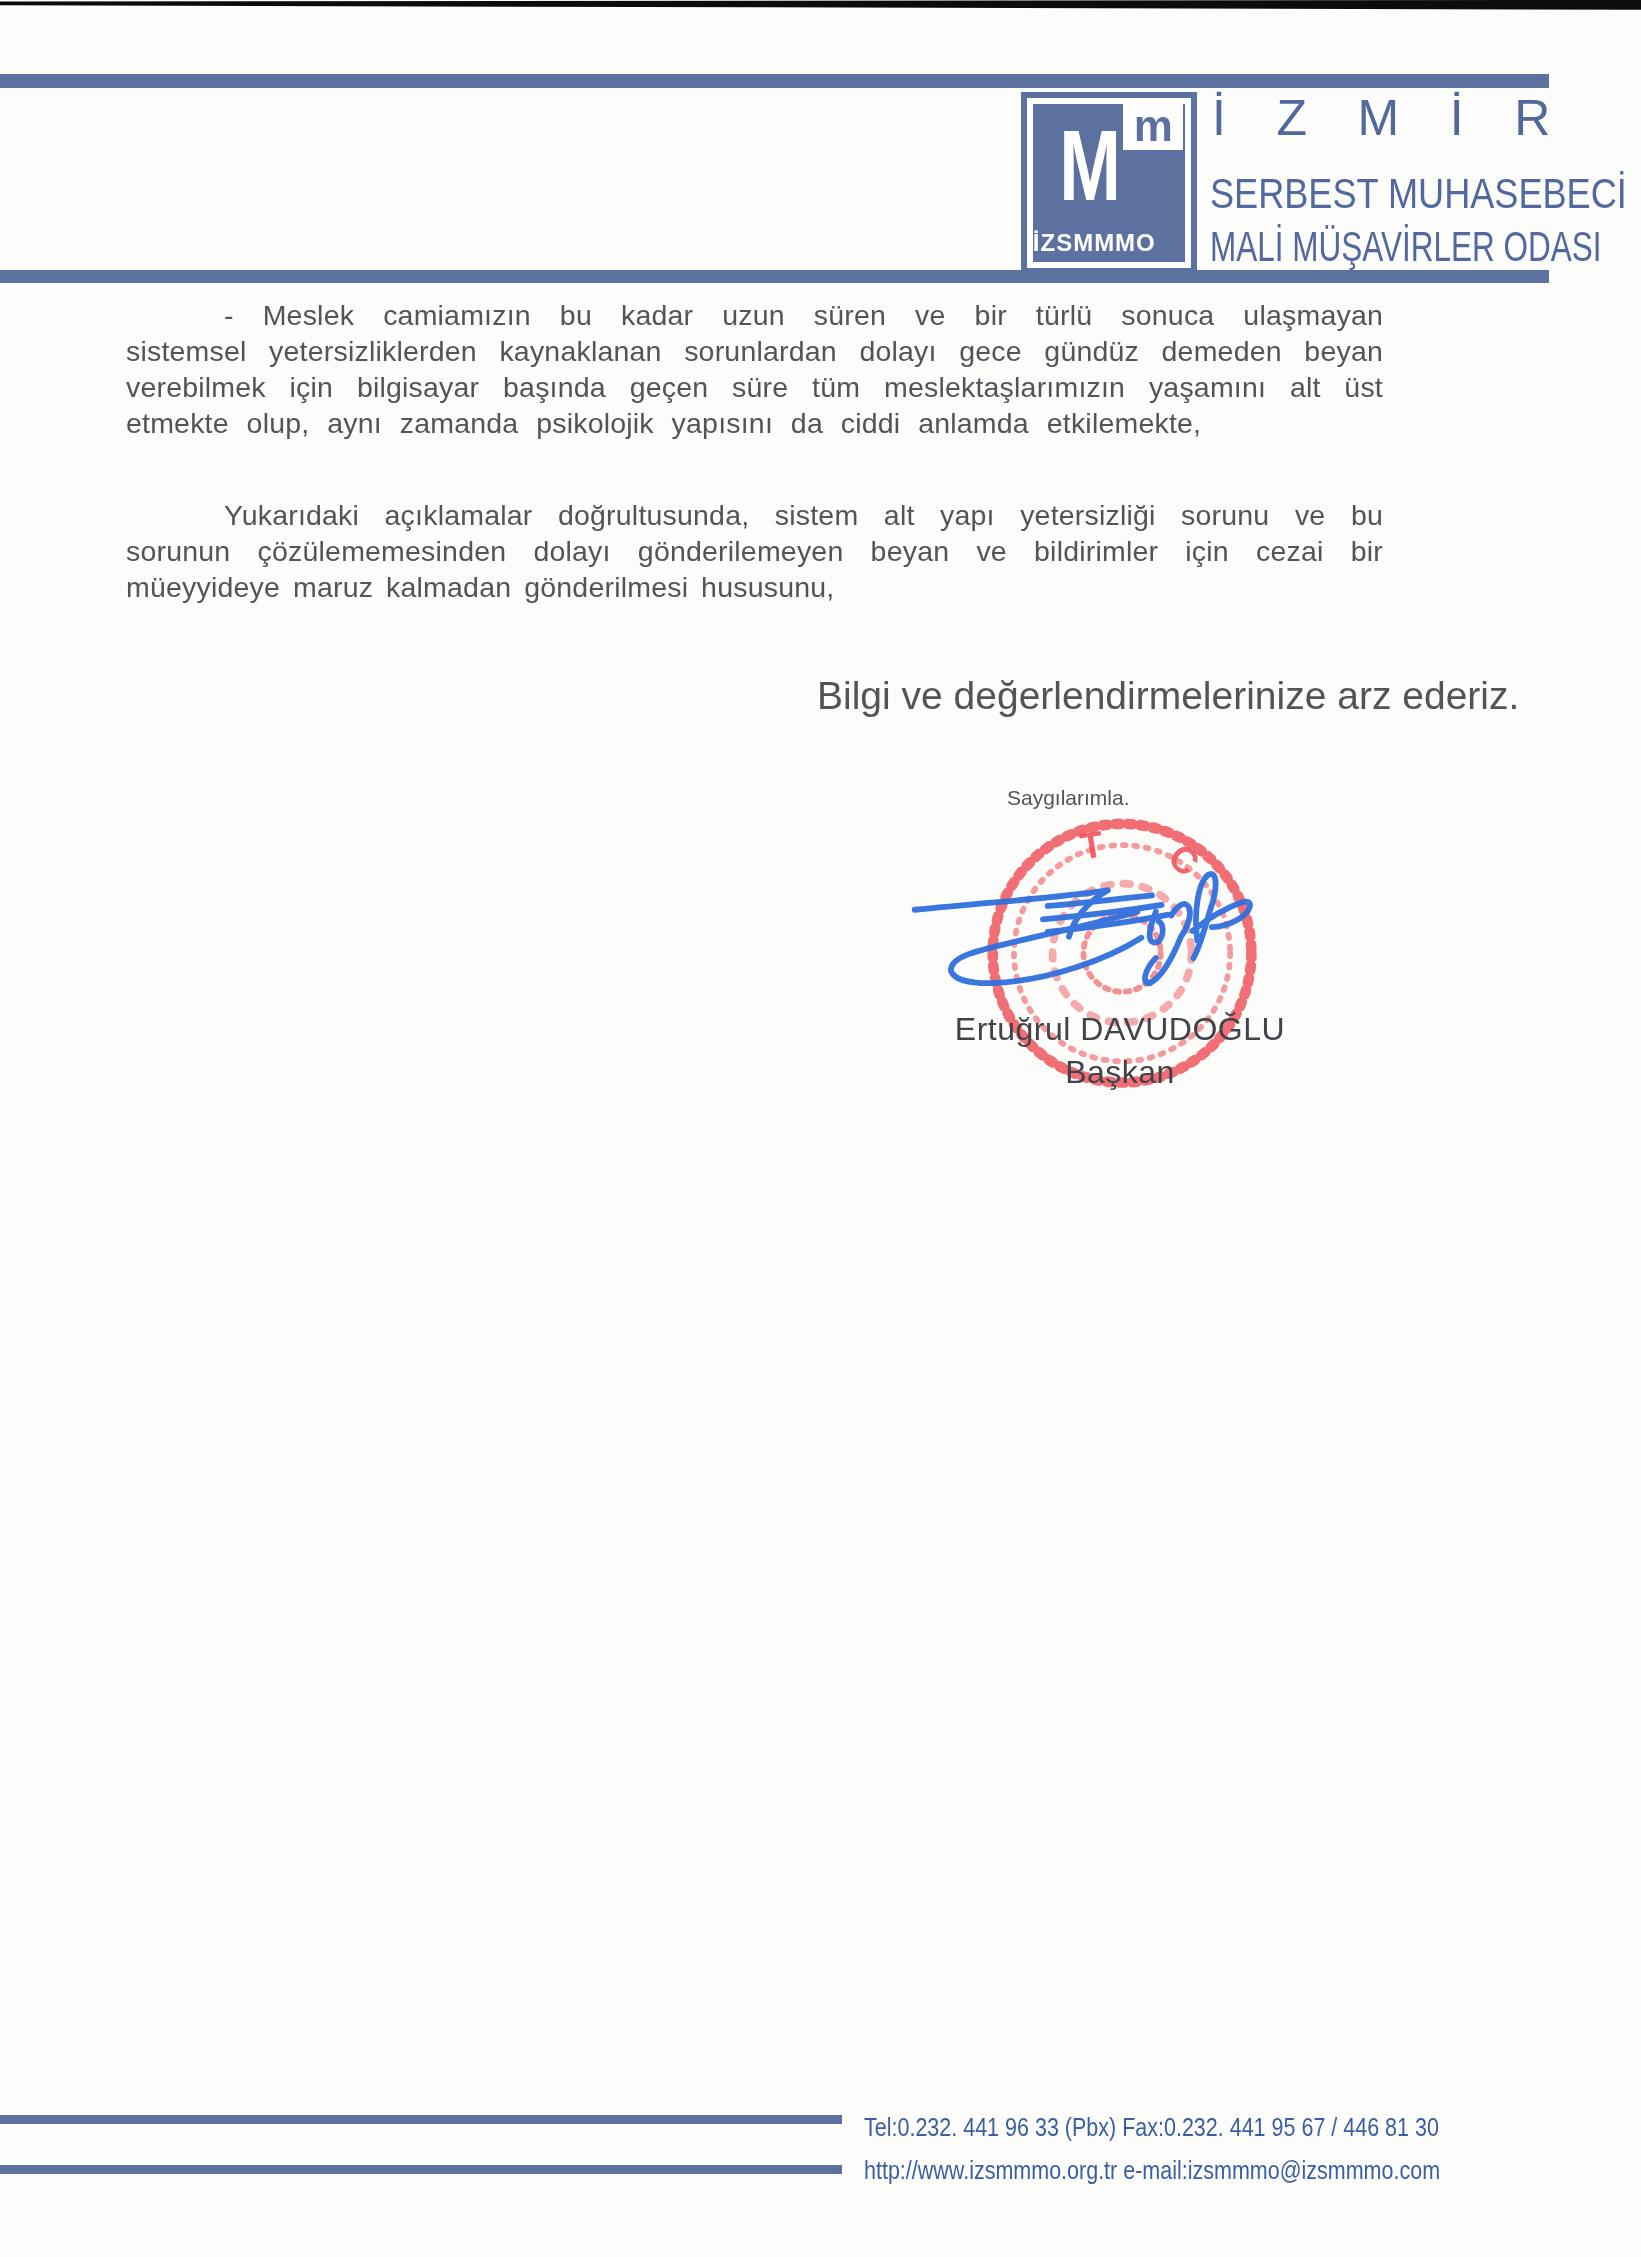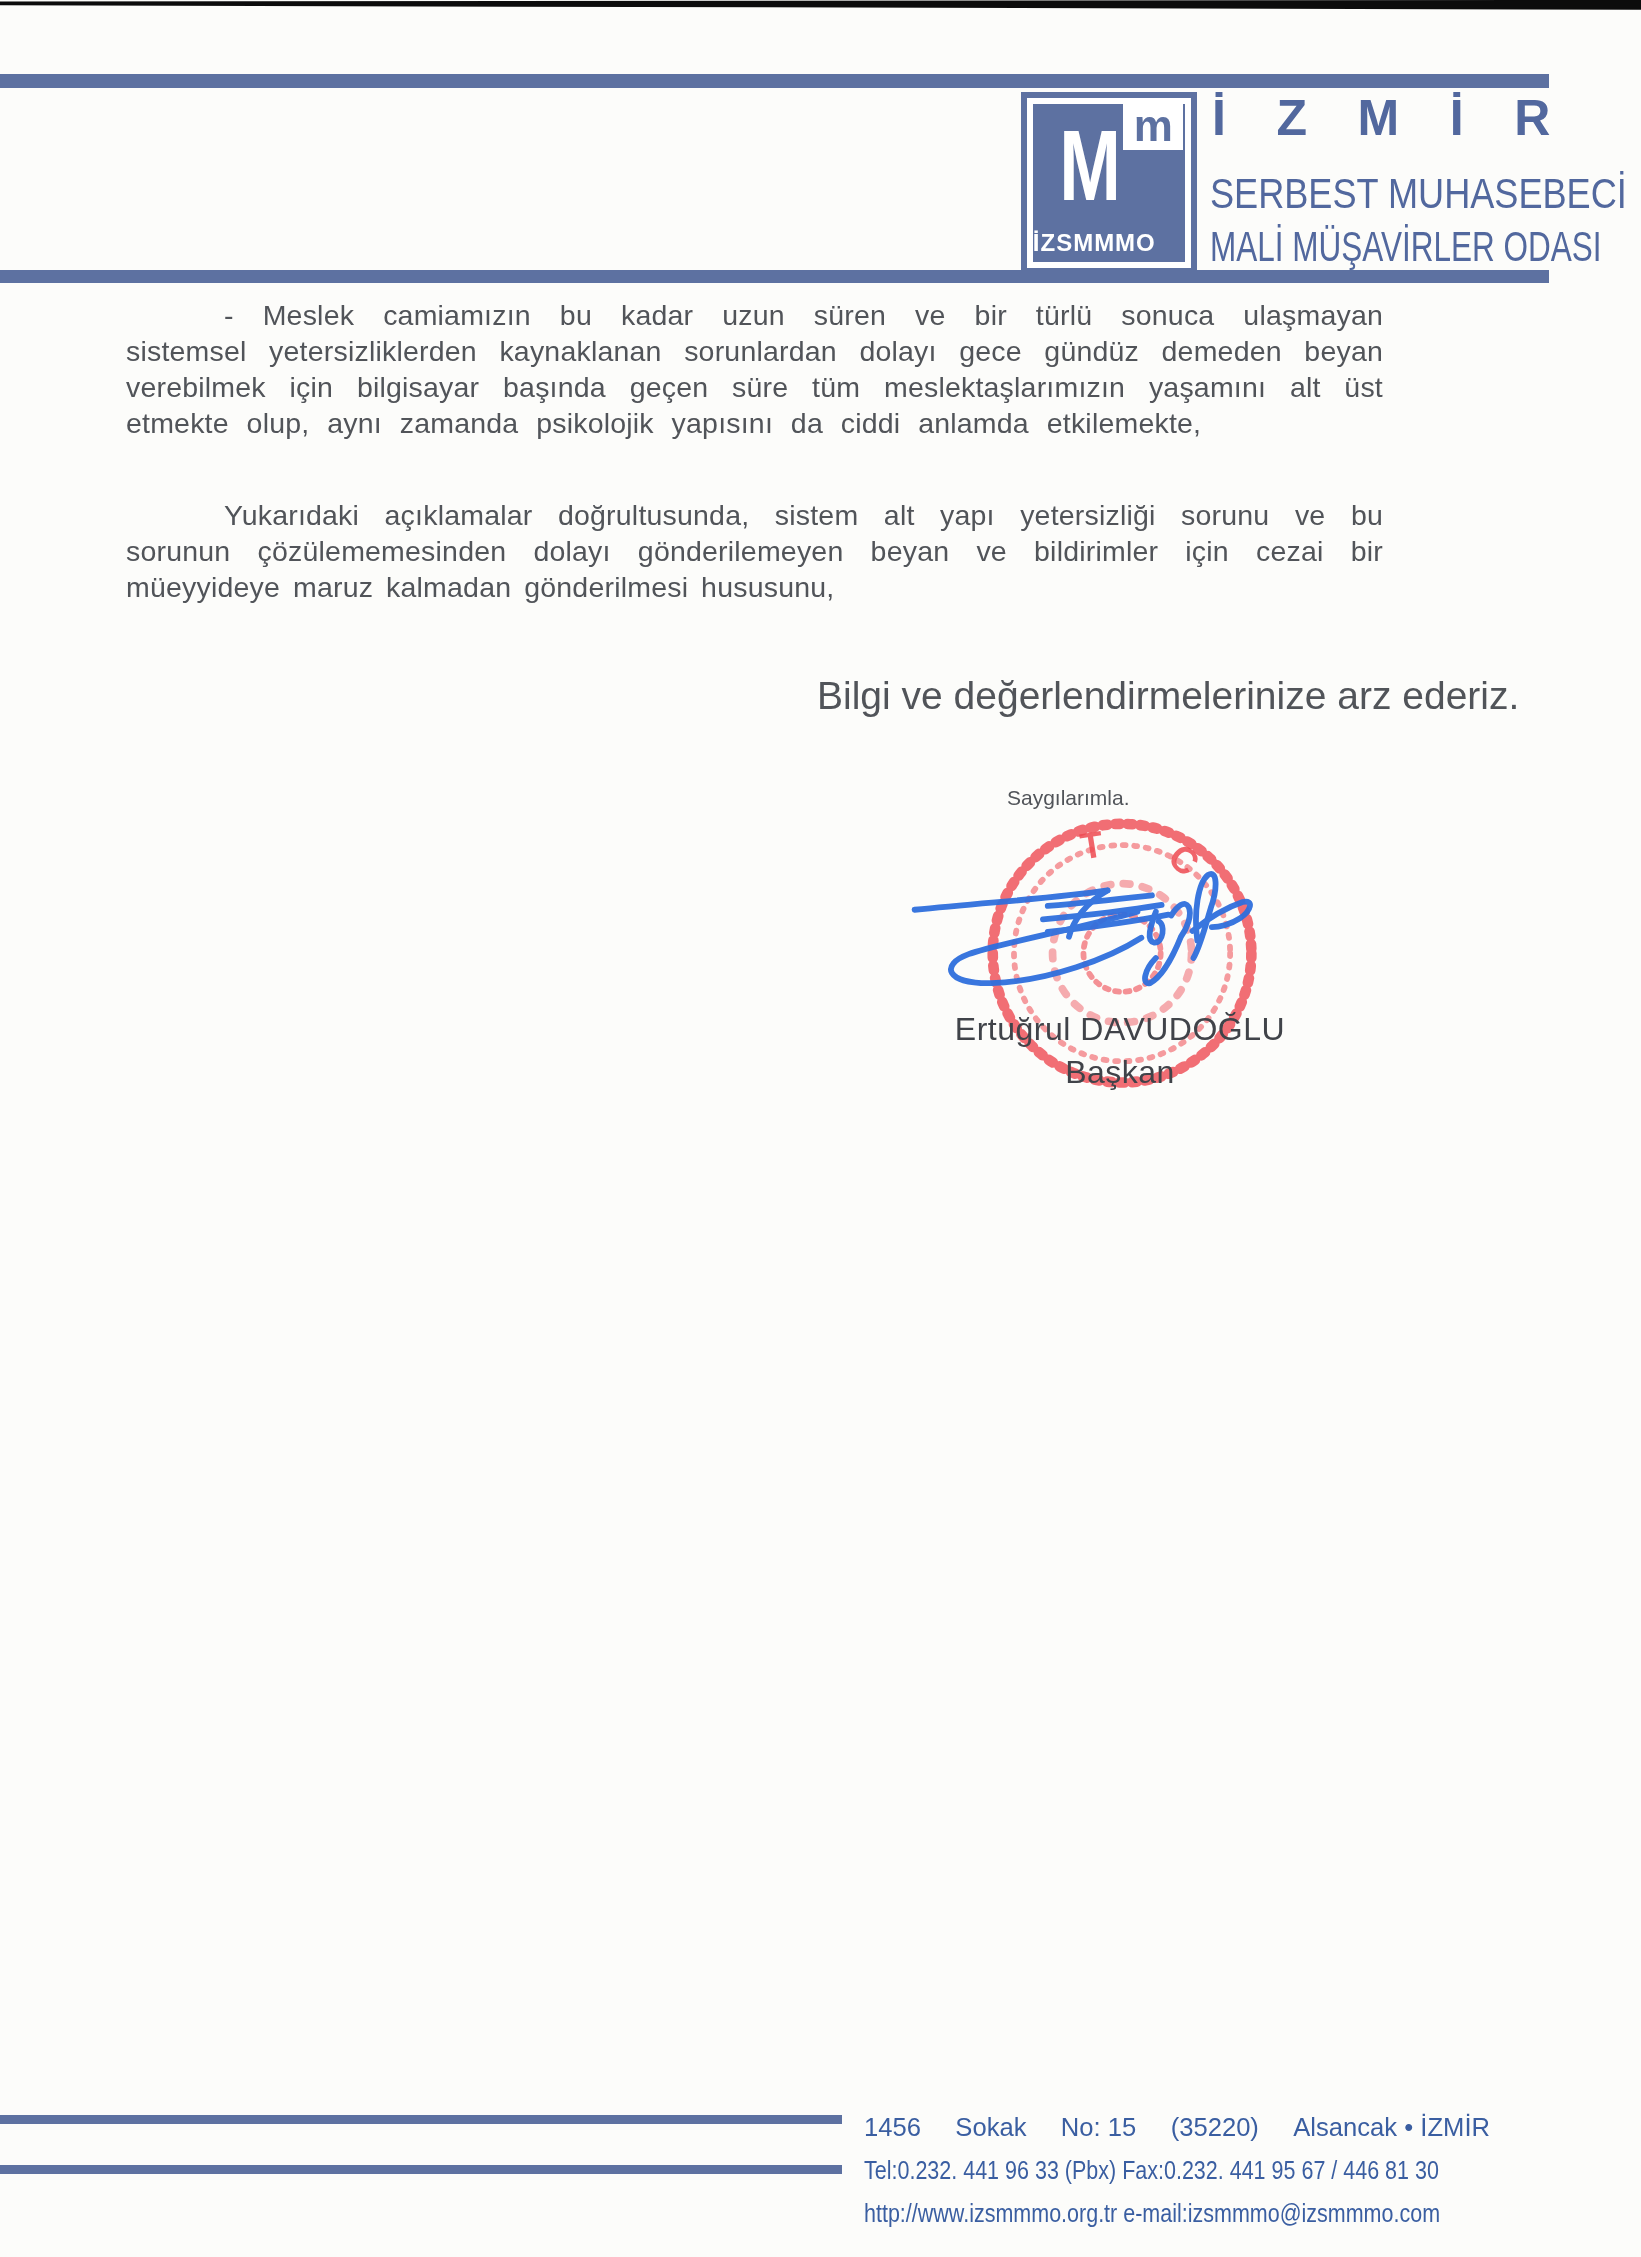--- a/index.html
+++ b/index.html
@@ -32,21 +32,21 @@
     display:flex; align-items:center; justify-content:center;
     color:#5d71a1; font-weight:bold; font-size:44px; line-height:1;
   }
   .logo-acronym {
     position:absolute; left:0; bottom:4.8px; width:100%; text-align:left;
     color:#ffffff; font-weight:bold; font-size:24px; letter-spacing:1px;
   }
 
   .hdr-city {
     position:absolute; left:1212px; top:89px; color:#52689e;
-    font-size:50px; font-weight:bold; letter-spacing:8.7px; word-spacing:19.3px; white-space:nowrap;
+    font-size:50px; font-weight:normal; letter-spacing:8.7px; word-spacing:19.3px; white-space:nowrap;
   }
   .hdr-line2 {
     position:absolute; left:1210px; top:170px; color:#52689e;
     font-size:42px; white-space:nowrap; transform:scaleX(0.86); transform-origin:left center;
   }
   .hdr-line3 {
     position:absolute; left:1210px; top:223px; color:#52689e;
     font-size:42px; white-space:nowrap; transform:scaleX(0.75); transform-origin:left center;
   }
 
@@ -141,25 +141,18 @@
 
   <div class="signer">
     <div>Ertuğrul DAVUDOĞLU</div>
     <div>Başkan</div>
   </div>
 
   <div class="footer-rule-1"></div>
   <div class="footer-rule-2"></div>
 
   <div class="footer-text">
-    <div class="footer-addr">
-      <span>1456</span>
-      <span>Sokak</span>
-      <span>No: 15</span>
-      <span>(35220)</span>
-      <span>Alsancak • İZMİR</span>
-    </div>
     <div class="footer-line">Tel:0.232. 441 96 33 (Pbx) Fax:0.232. 441 95 67 / 446 81 30</div>
     <div class="footer-line">http://www.izsmmmo.org.tr e-mail:izsmmmo@izsmmmo.com</div>
   </div>
 
 </div>
 
 
 </body></html>

